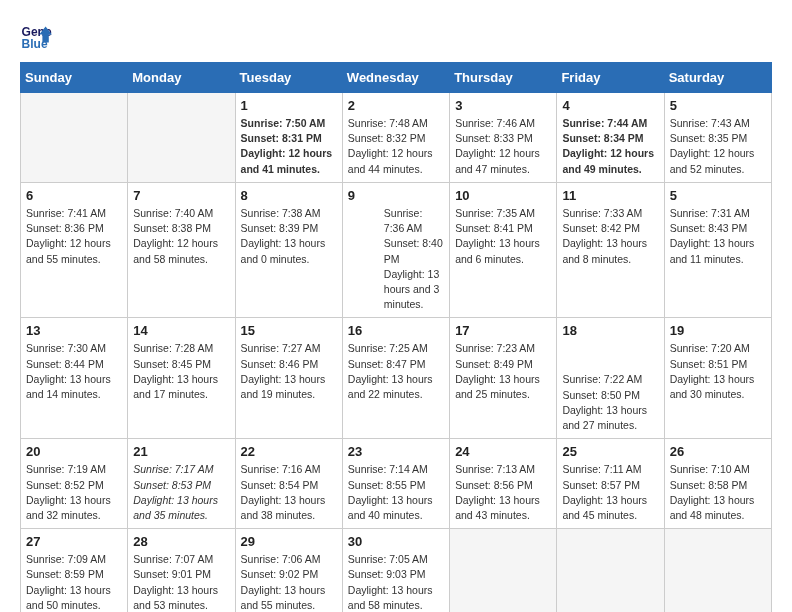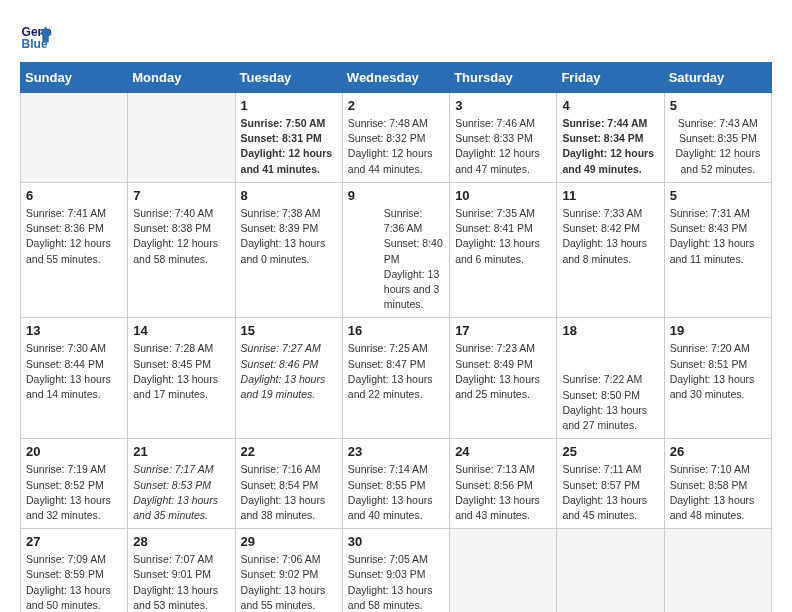--- a/index.html
+++ b/index.html
@@ -132,21 +132,21 @@
 Daylight: 12 hours and 47 minutes.</div>
         </td>
         <td>
           <div class="day-number">4</div>
           <div class="day-info" style="white-space: pre-line; font-weight: bold;">Sunrise: 7:44 AM
 Sunset: 8:34 PM
 Daylight: 12 hours and 49 minutes.</div>
         </td>
         <td>
           <div class="day-number">5</div>
-          <div class="day-info" style="white-space: pre-line; text-align: center;">Sunrise: 7:43 AM
+          <div class="day-info" style="white-space: pre-line;">Sunrise: 7:43 AM
 Sunset: 8:35 PM
 Daylight: 12 hours and 52 minutes.</div>
         </td>
       </tr>
       <tr class="week-row">
         <td>
           <div class="day-number">6</div>
           <div class="day-info" style="white-space: pre-line;">Sunrise: 7:41 AM
 Sunset: 8:36 PM
 Daylight: 12 hours and 55 minutes.</div>
@@ -196,21 +196,21 @@
 Daylight: 13 hours and 14 minutes.</div>
         </td>
         <td>
           <div class="day-number">14</div>
           <div class="day-info" style="white-space: pre-line;">Sunrise: 7:28 AM
 Sunset: 8:45 PM
 Daylight: 13 hours and 17 minutes.</div>
         </td>
         <td>
           <div class="day-number">15</div>
-          <div class="day-info" style="white-space: pre-line; font-style: italic;">Sunrise: 7:27 AM
+          <div class="day-info" style="white-space: pre-line;">Sunrise: 7:27 AM
 Sunset: 8:46 PM
 Daylight: 13 hours and 19 minutes.</div>
         </td>
         <td>
           <div class="day-number">16</div>
           <div class="day-info" style="white-space: pre-line;">Sunrise: 7:25 AM
 Sunset: 8:47 PM
 Daylight: 13 hours and 22 minutes.</div>
         </td>
         <td>

